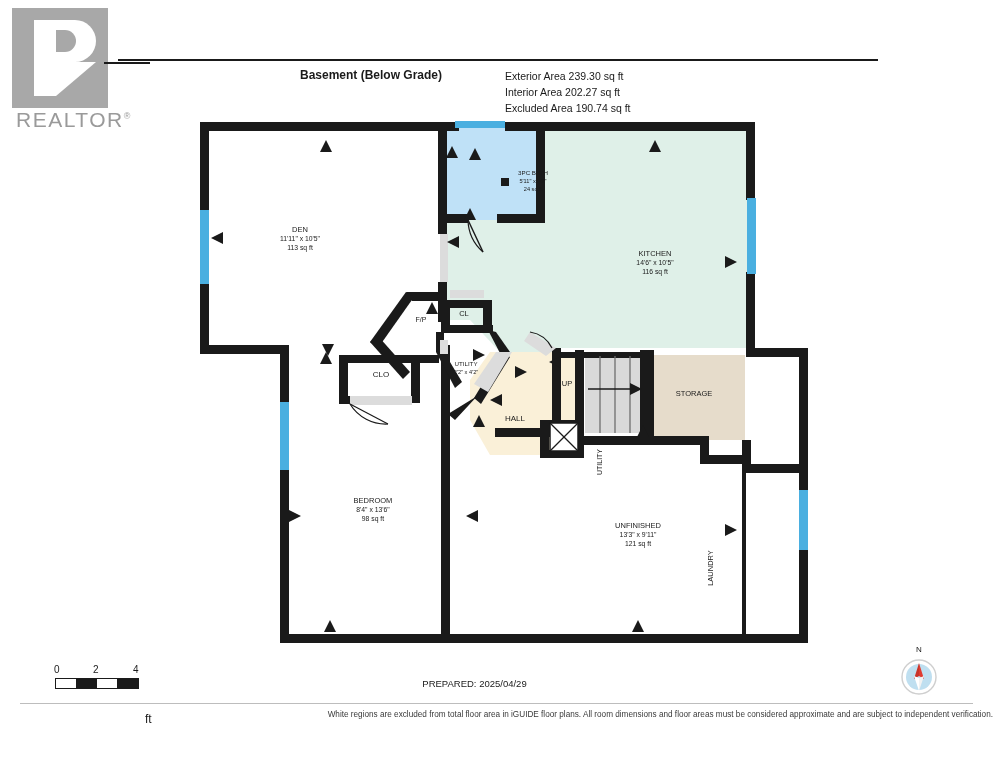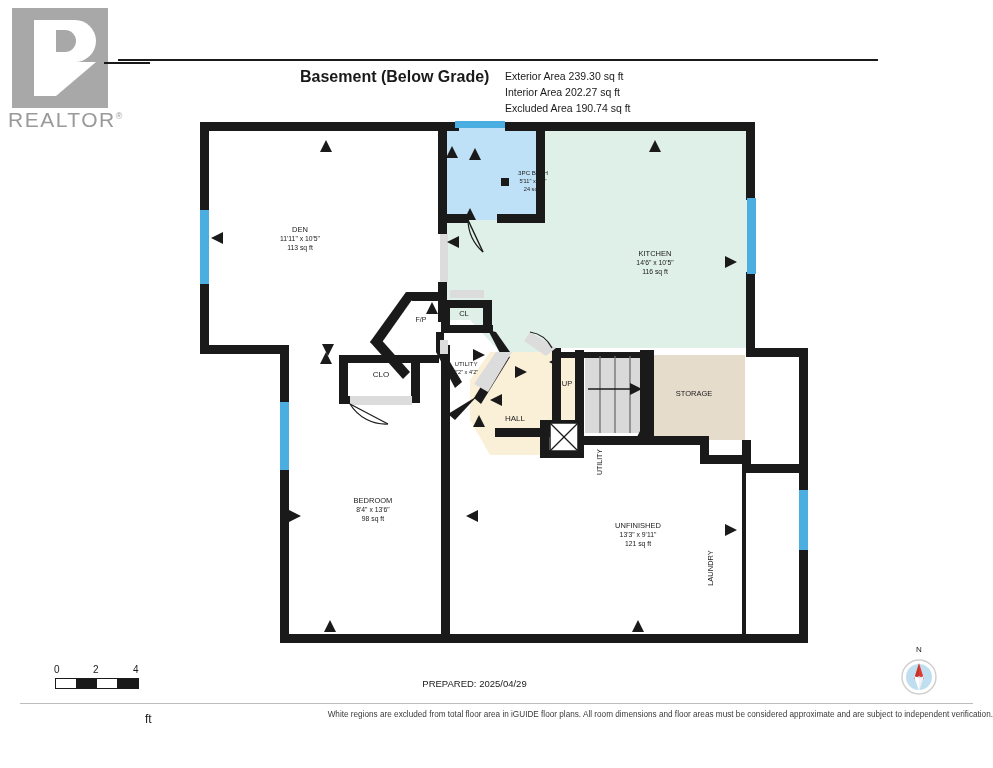--- a/index.html
+++ b/index.html
@@ -6,28 +6,28 @@
   body{width:993px;height:768px;overflow:hidden;font-family:"Liberation Sans",sans-serif;color:#1a1a1a;position:relative;}
   #page{position:absolute;inset:0;width:993px;height:768px;}
 
   
   .realtor-logo{position:absolute;left:8px;top:8px;width:120px;height:125px;}
   .realtor-block{position:absolute;left:4px;top:0;width:96px;height:100px;background:#a8a8a8;}
   .r-stem{position:absolute;left:22px;top:12px;width:22px;height:76px;background:#ffffff;}
   .r-bowl{position:absolute;left:44px;top:12px;width:40px;height:42px;background:#ffffff;border-radius:0 21px 21px 0;}
   .r-bowl-in{position:absolute;left:44px;top:22px;width:20px;height:22px;background:#a8a8a8;border-radius:0 11px 11px 0;}
   .r-leg{position:absolute;left:44px;top:54px;width:0;height:0;border-left:40px solid #ffffff;border-bottom:34px solid transparent;}
-  .realtor-word{position:absolute;left:0;top:100px;font-size:21px;letter-spacing:1.5px;color:#9a9a9a;font-weight:400;font-family:"Liberation Sans",sans-serif;}
+  .realtor-word{position:absolute;left:8px;top:100px;font-size:21px;letter-spacing:1.5px;color:#9a9a9a;font-weight:400;font-family:"Liberation Sans",sans-serif;}
   .realtor-reg{font-size:9px;vertical-align:super;}
   .logo-rule{position:absolute;left:104px;top:62px;width:46px;height:2px;background:#1a1a1a;}
 
   .title{position:absolute;left:118px;top:34px;width:760px;text-align:center;font-size:17px;font-weight:bold;letter-spacing:.2px;}
   .title-rule{position:absolute;left:118px;top:59px;width:760px;height:2px;background:#1a1a1a;}
 
-  .level-label{position:absolute;left:300px;top:68px;font-size:16px;font-weight:bold;}
+  .level-label{position:absolute;left:300px;top:68px;font-size:12px;font-weight:bold;}
   .areas{position:absolute;left:505px;top:68px;font-size:10.5px;line-height:16px;}
   .areas div{white-space:nowrap;}
 
   
   #plan{position:absolute;left:0;top:0;width:993px;height:768px;}
 
   
   .scalebar{position:absolute;left:55px;top:678px;width:82px;height:9px;border:1px solid #1a1a1a;background:#fff;}
   .sb-seg{position:absolute;top:0;height:9px;background:#1a1a1a;}
   .sb1{left:20px;width:21px;}

